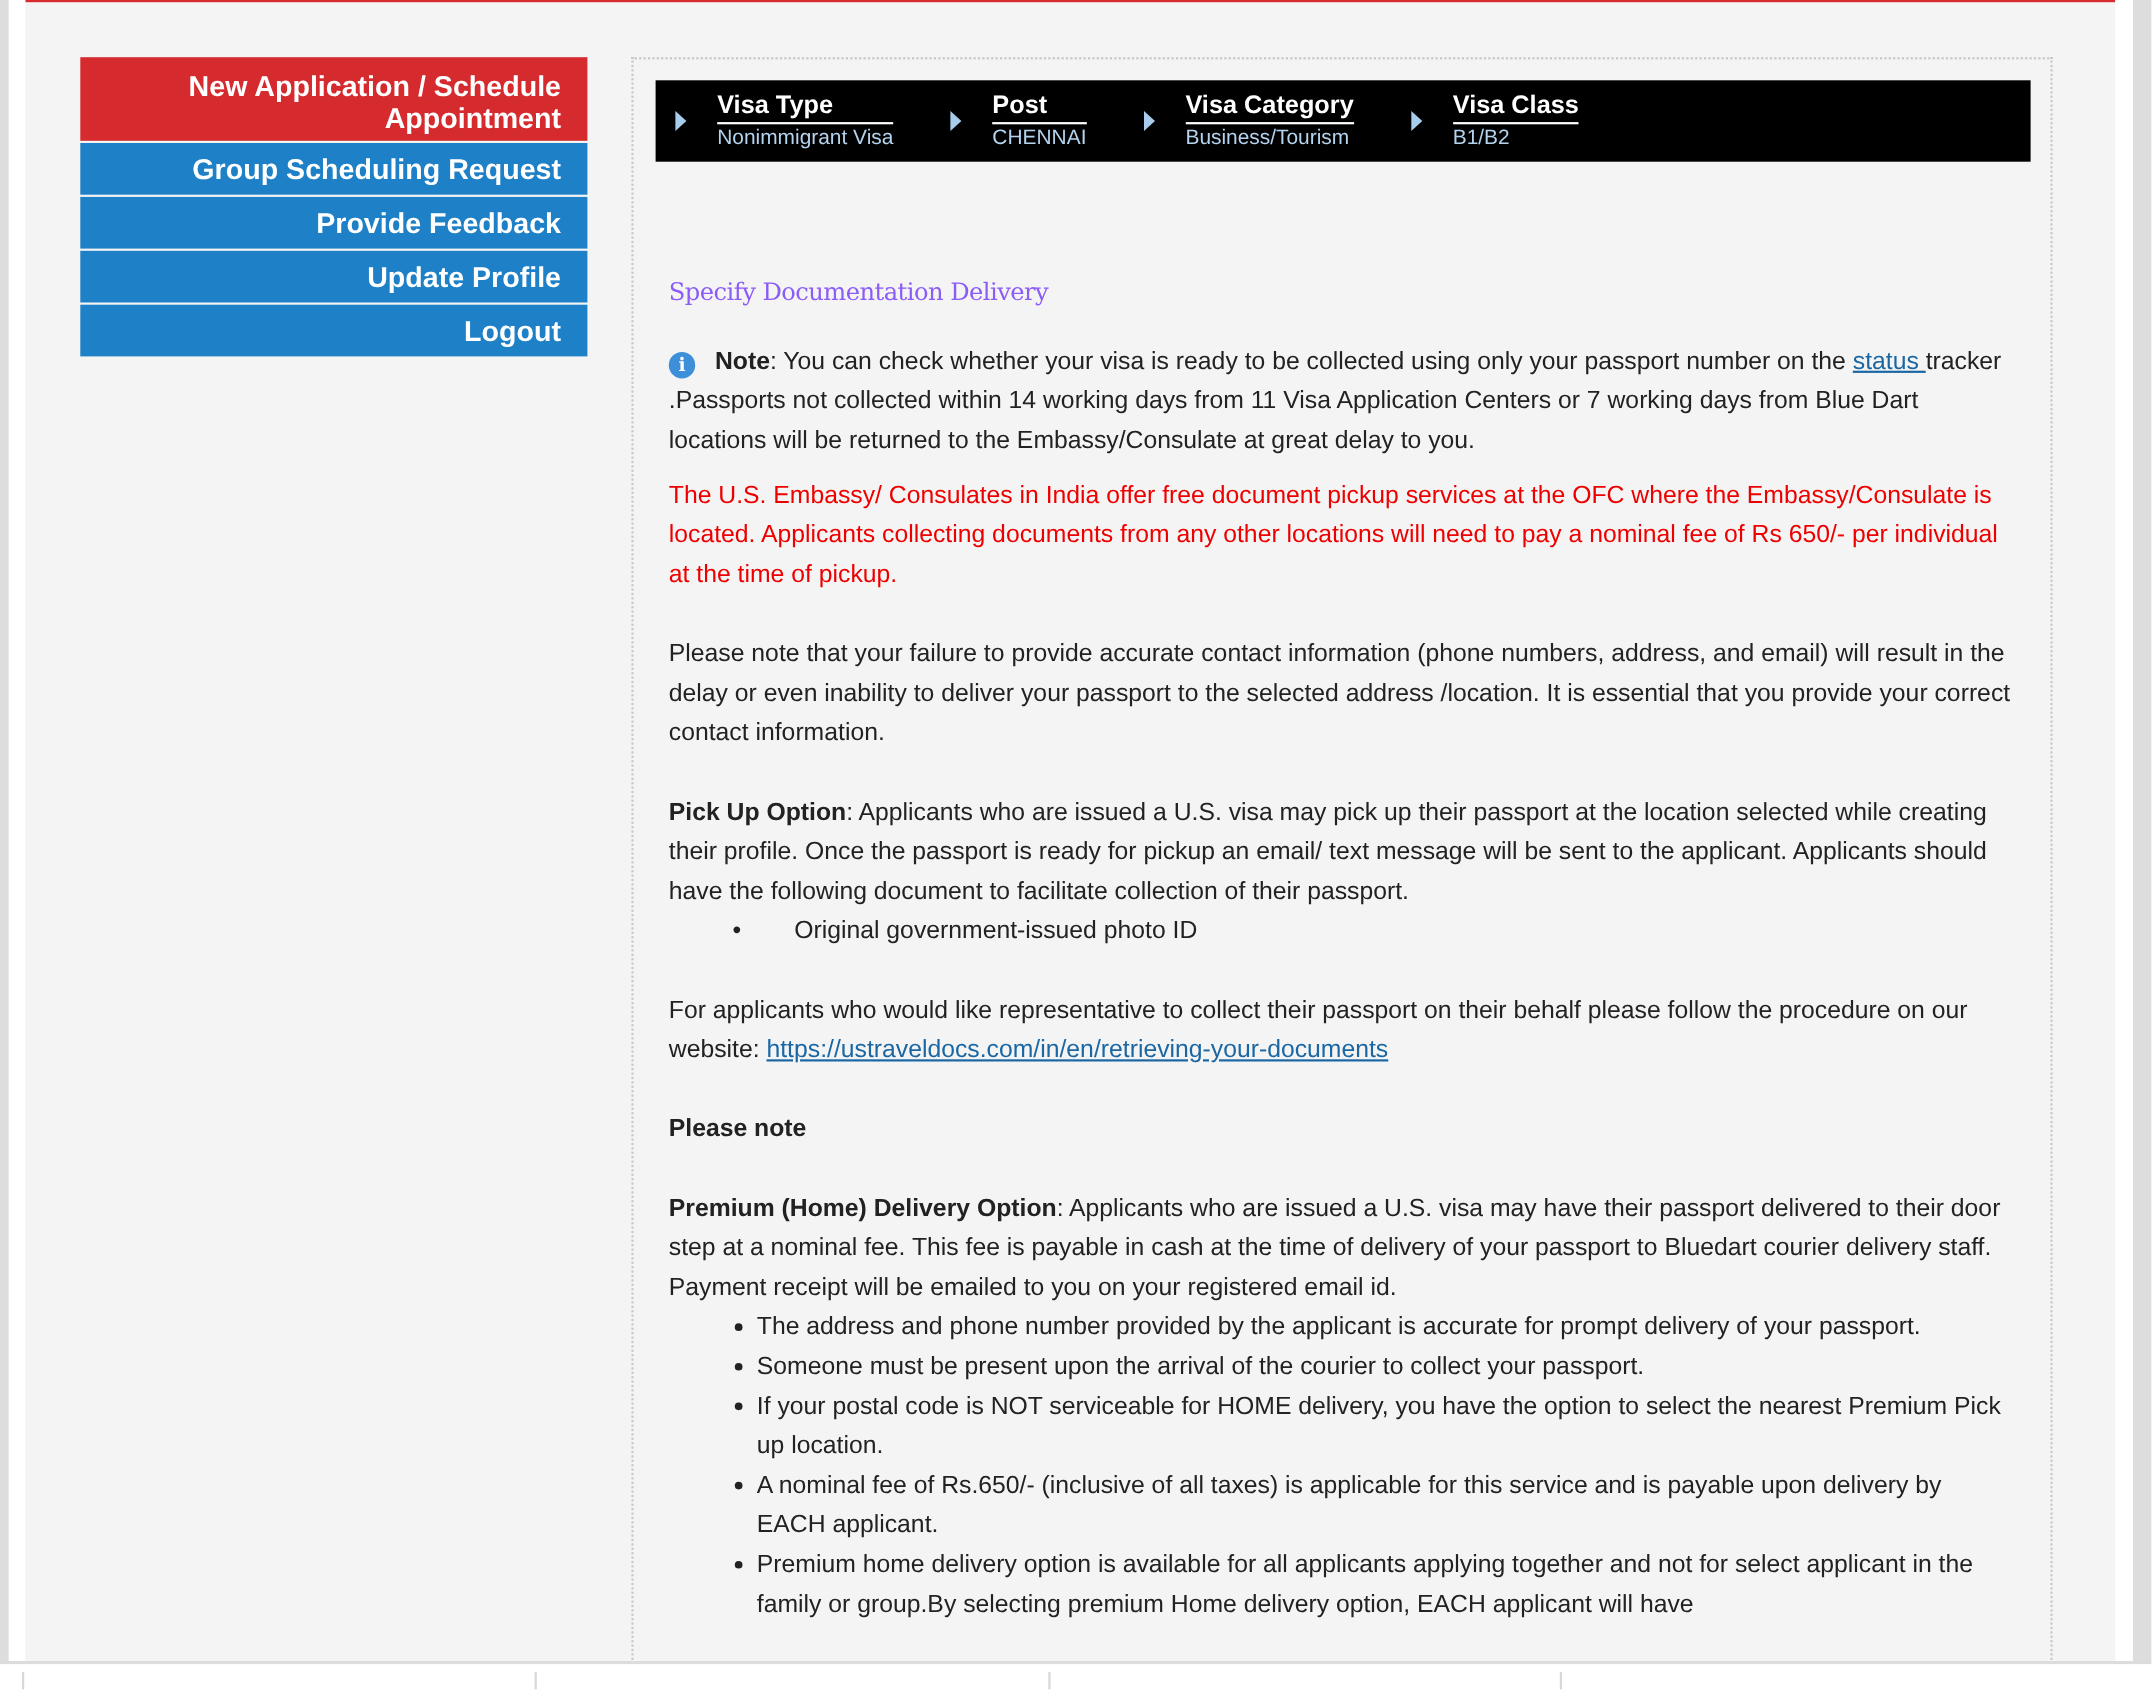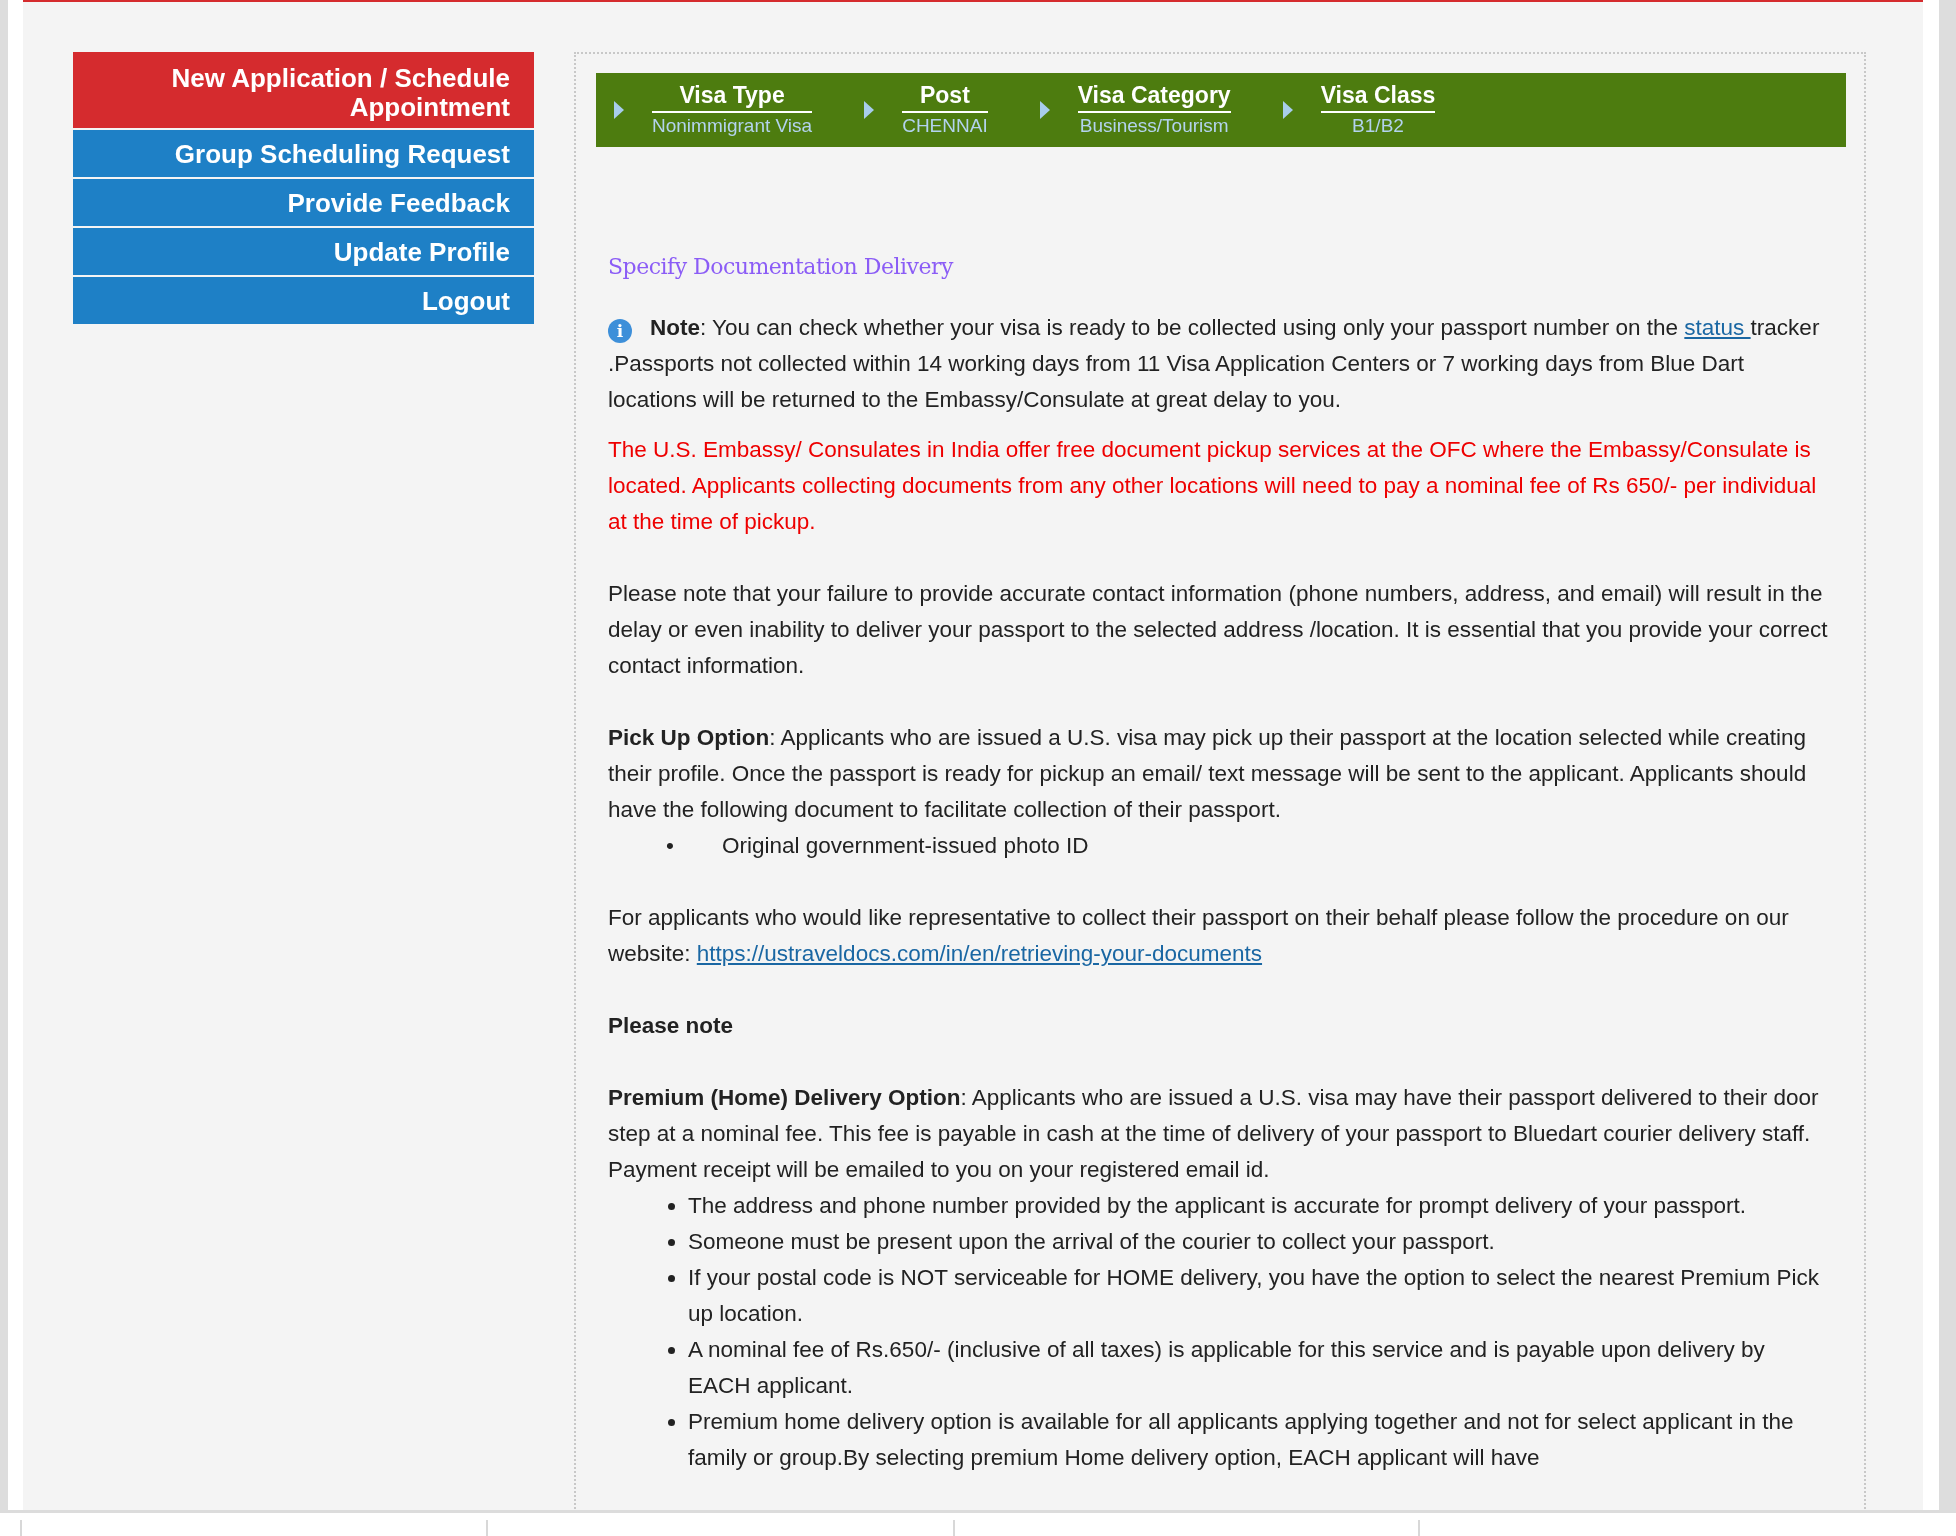--- a/index.html
+++ b/index.html
@@ -17,22 +17,22 @@
     
     .sidebar { position: absolute; left: 50px; top: 52px; width: 461px; }
     .side-item { display: block; background: #1e80c6; color: #fff; font-weight: bold; font-size: 26px;
                  line-height: 29px; padding: 10px 24px 8px 20px; margin-bottom: 2px; height: 47px; cursor: pointer; text-align: right; }
     .side-item.active { background: #d52b2e; height: 76px; padding-top: 12px; }
 
     
     .panel { position: absolute; left: 551px; top: 52px; width: 1292px; height: 1500px;
              border-left: 2px dotted #c8c8c8; border-top: 2px dotted #c8c8c8; border-right: 2px dotted #c8c8c8; }
 
-    .crumbs { position: absolute; left: 20px; top: 19px; width: 1250px; height: 74px; background: #4d7c0f;
-              display: flex; align-items: center; text-align: center; }
+    .crumbs { position: absolute; left: 20px; top: 19px; width: 1250px; height: 74px; background: #000000;
+              display: flex; align-items: center; }
     .crumb { display: flex; align-items: center; margin-right: 34px; }
     .crumb-arrow { width: 0; height: 0; border-top: 9px solid transparent; border-bottom: 9px solid transparent;
                    border-left: 10px solid #a8cdec; margin-left: 18px; margin-right: 28px; }
     .crumb-text { display: flex; flex-direction: column; }
     .crumb-title { color: #fff; font-weight: bold; font-size: 23px; line-height: 28px; padding-bottom: 2px;
                    border-bottom: 2px solid #ffffff; }
     .crumb-value { color: #b3d3ee; font-size: 19px; line-height: 26px; }
 
     .content { position: absolute; left: 32px; top: 190px; width: 1220px; font-size: 22.5px; line-height: 36px; color: #222; }
     .page-title { font-family: "DejaVu Serif", serif; color: #8b5cf6; font-size: 22px; font-weight: normal; line-height: 46px; margin-bottom: 20px; letter-spacing: -0.5px; }

